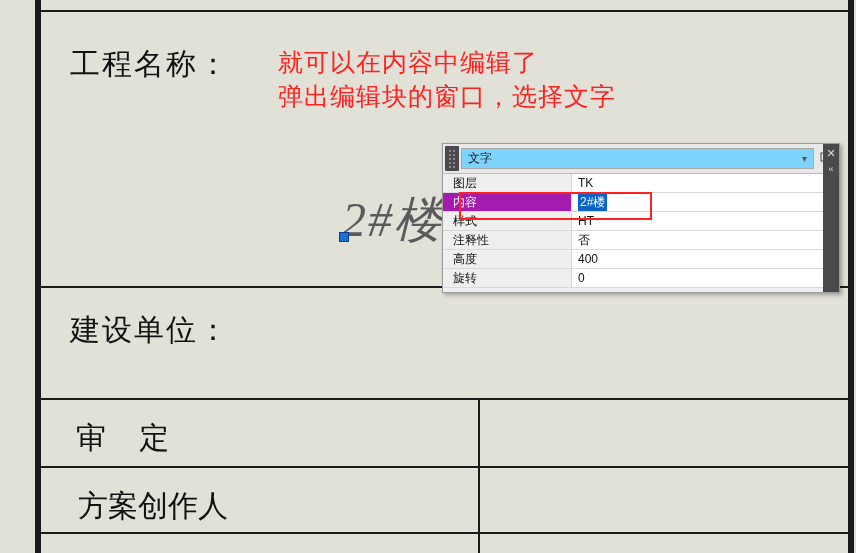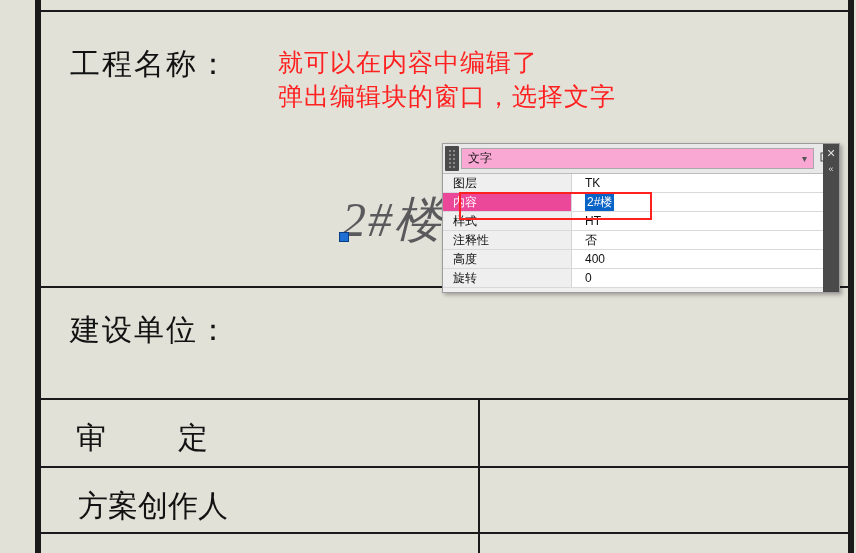--- a/index.html
+++ b/index.html
@@ -39,21 +39,21 @@
     background: #1a1a1a;
     left: 478px;
     top: 398px;
     bottom: 0;
   }
   
   .label {
     position: absolute;
     font-size: 30px;
     color: #121212;
-    font-family: Liberation Mono, monospace;
+    font-family: Liberation Sans, sans-serif;
     white-space: pre;
   }
   .label.project { left: 70px; top: 44px; letter-spacing: 2px; }
   .label.unit    { left: 70px; top: 310px; letter-spacing: 2px; }
   .label.review  { left: 76px; top: 418px; }
   .label.author  { left: 78px; top: 486px; }
 
   
   .annotation {
     position: absolute;
@@ -116,21 +116,21 @@
   }
   .panel-drag::before {
     content: "";
     position: absolute;
     inset: 3px 3px;
     background-image: radial-gradient(#888 1px, transparent 1px);
     background-size: 4px 4px;
   }
   .panel-title {
     flex: 1;
-    background: #f9a8d4;
+    background: #7dd3fc;
     border: 1px solid #a9a9a9;
     margin: 4px 3px 4px 0;
     padding: 2px 6px;
     display: flex;
     align-items: center;
     justify-content: space-between;
   }
   .panel-title .chev {
     font-size: 10px;
     color: #555;
@@ -175,29 +175,29 @@
   }
   .prop-k {
     width: 128px;
     padding: 2px 10px;
     background: #efefef;
     display: flex;
     align-items: center;
   }
   .prop-v {
     flex: 1;
-    padding: 2px 13px;
+    padding: 2px 6px;
     background: #ffffff;
     border-left: 1px solid #d5d5d5;
     display: flex;
     align-items: center;
   }
   
   .prop-row.selected .prop-k {
-    background: #ec4899;
+    background: #a21caf;
     color: #fff;
   }
   .prop-row.selected .prop-v {
     background: #fff;
   }
   .prop-row.selected .prop-v .edit {
     background: #0a63c6;
     color: #fff;
     padding: 0 2px;
   }

